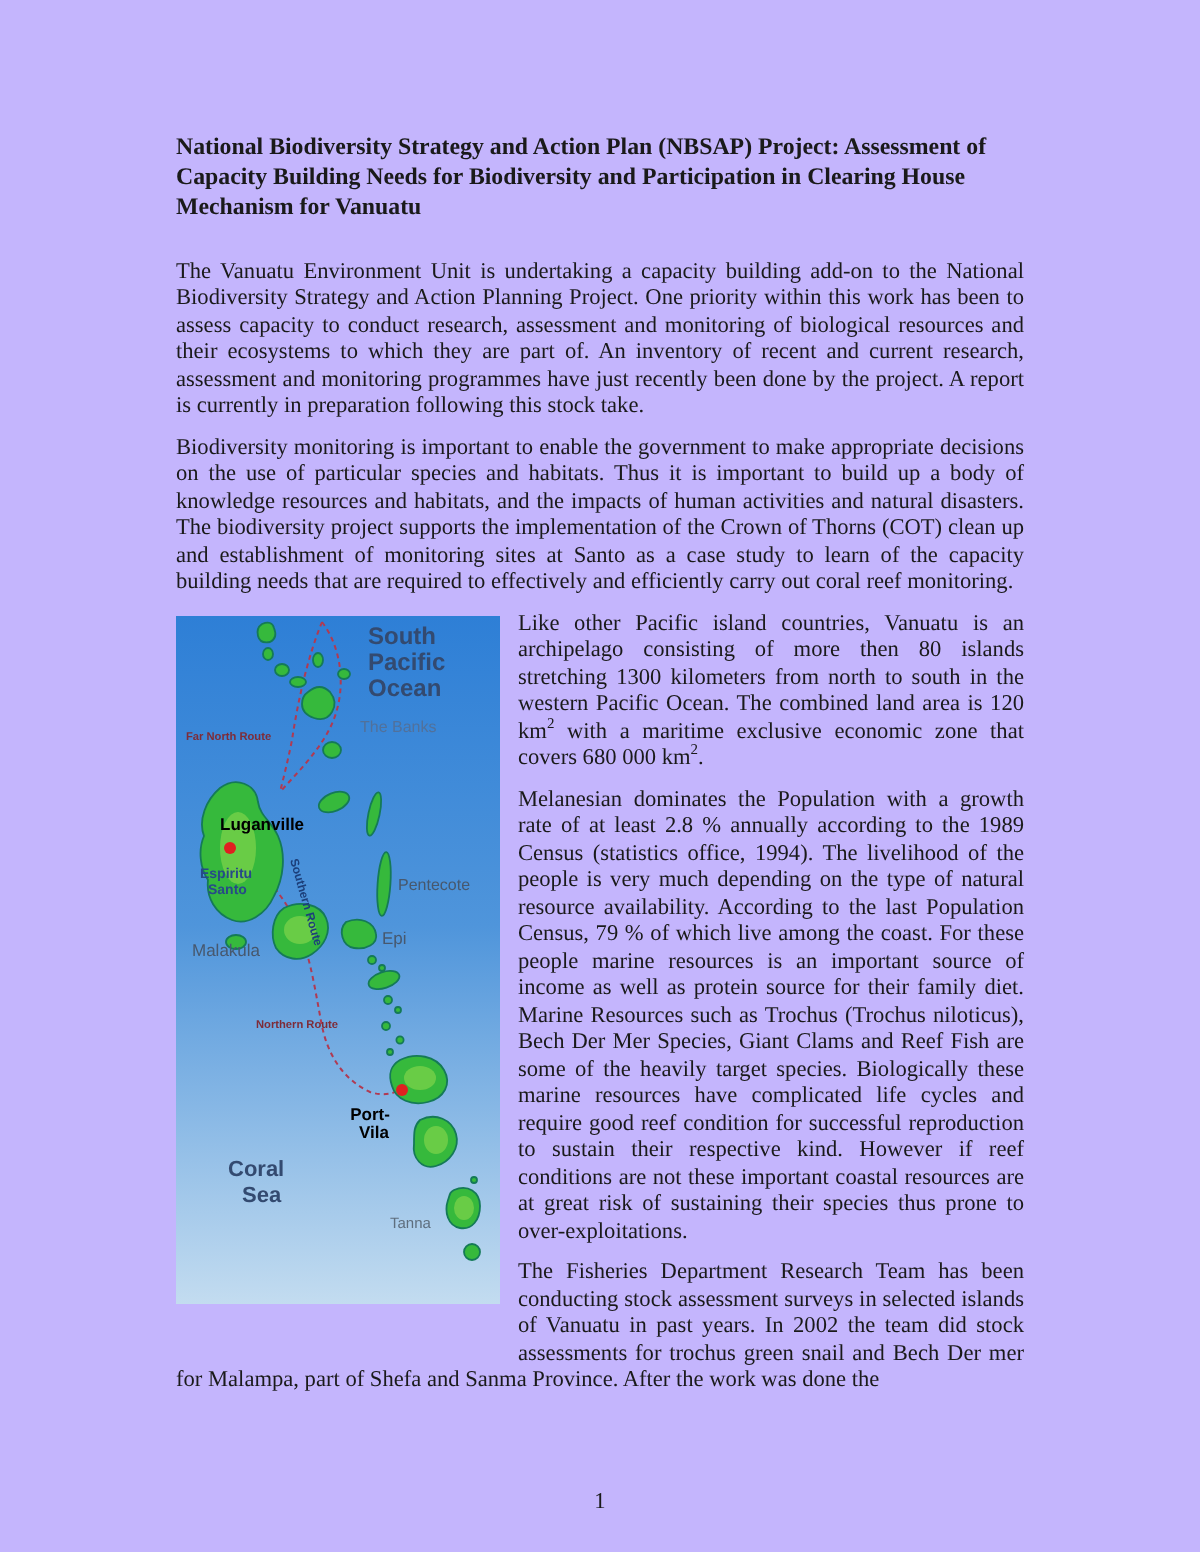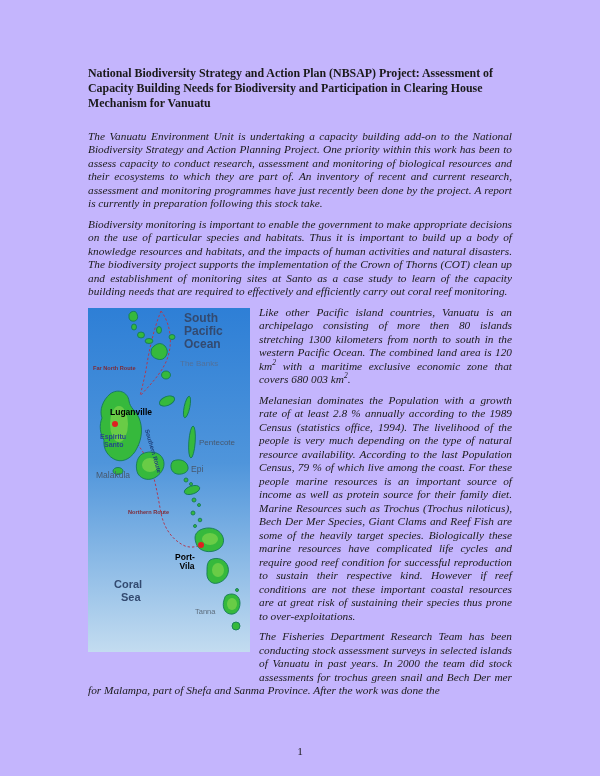--- a/index.html
+++ b/index.html
@@ -2,21 +2,21 @@
 <html><head>
 <meta charset="utf-8">
 <style>
   html,body{margin:0;padding:0;background:#e8e8e8;}
   .page{width:600px;height:776px;position:relative;background:#c4b5fd;
         font-family:"Liberation Serif", serif;color:#1a1a1a;overflow:hidden;
         box-shadow:0 0 4px rgba(0,0,0,.2);}
   .content{position:absolute;left:88px;top:66px;width:424px;}
   .doc-title{font-weight:bold;font-size:11.9px;line-height:15.2px;margin:0 0 18px 0;}
   .section-heading{font-weight:bold;font-size:11.9px;line-height:15px;margin:16px 0 6px 0;}
-  p.body{font-size:11.3px;line-height:13.5px;text-align:justify;margin:0 0 7px 0;font-style:italic;}
+  p.body{font-size:11.3px;line-height:13.5px;text-align:justify;margin:0 0 7px 0;}
   sup{font-size:7.5px;line-height:0;}
   .map-figure{float:left;width:162px;height:368px;margin:2px 9px 2px 0;}
   .map-figure svg{display:block;}
   .page-number{position:absolute;left:0;right:0;top:745px;text-align:center;
                font-size:11.3px;}
   .clear{clear:both;}
 </style>
 </head>
 <body>
 
@@ -104,24 +104,24 @@
             <text x="40" y="206" font-size="5.6" font-weight="bold" fill="#7e2c38">Northern Route</text>
             <text x="97" y="252" font-size="8.5" font-weight="bold" fill="#000000" text-anchor="middle">Port-</text>
             <text x="99" y="261" font-size="8.5" font-weight="bold" fill="#000000" text-anchor="middle">Vila</text>
             <text x="26" y="280" font-size="11" font-weight="bold" fill="#334a70">Coral</text>
             <text x="33" y="293" font-size="11" font-weight="bold" fill="#334a70">Sea</text>
             <text x="107" y="306" font-size="7.5" fill="#5e6e7e">Tanna</text>
           </g>
         </svg>
       </div>
 
-      <p class="body"><span>Like other Pacific island countries, Vanuatu is an archipelago consisting of more then 80 islands stretching 1300 kilometers from north to south in the western Pacific Ocean.  The combined land area is 120 km</span><sup>2</sup><span> with a maritime exclusive economic zone that covers 680 003 km</span><sup>2</sup><span>.</span></p>
+      <p class="body"><span>Like other Pacific island countries, Vanuatu is an archipelago consisting of more then 80 islands stretching 1300 kilometers from north to south in the western Pacific Ocean.  The combined land area is 120 km</span><sup>2</sup><span> with a maritime exclusive economic zone that covers 680 000 km</span><sup>2</sup><span>.</span></p>
 
       <p class="body">Melanesian dominates the Population with a growth rate of at least 2.8 % annually according to the 1989 Census (statistics office, 1994). The livelihood of the people is very much depending on the type of natural resource availability. According to the last Population Census, 79 % of which live among the coast. For these people marine resources is an important source of income as well as protein source for their family diet. Marine Resources such as Trochus (Trochus niloticus), Bech Der Mer Species, Giant Clams and Reef Fish are some of the heavily target species. Biologically these marine resources have complicated life cycles and require good reef condition for successful reproduction to sustain their respective kind. However if reef conditions are not these important coastal resources are at great risk of sustaining their species thus prone to over-exploitations.</p>
 
-      <p class="body">The Fisheries Department Research Team has been conducting stock assessment surveys in selected islands of Vanuatu in past years. In 2000 the team did stock assessments for trochus green snail and Bech Der mer for Malampa, part of Shefa and Sanma Province. After the work was done the</p>
+      <p class="body">The Fisheries Department Research Team has been conducting stock assessment surveys in selected islands of Vanuatu in past years. In 2002 the team did stock assessments for trochus green snail and Bech Der mer for Malampa, part of Shefa and Sanma Province. After the work was done the</p>
 
       <div class="clear"></div>
     </div>
   </div>
 
   <div class="page-number">1</div>
 </div>
 
 </body></html>

